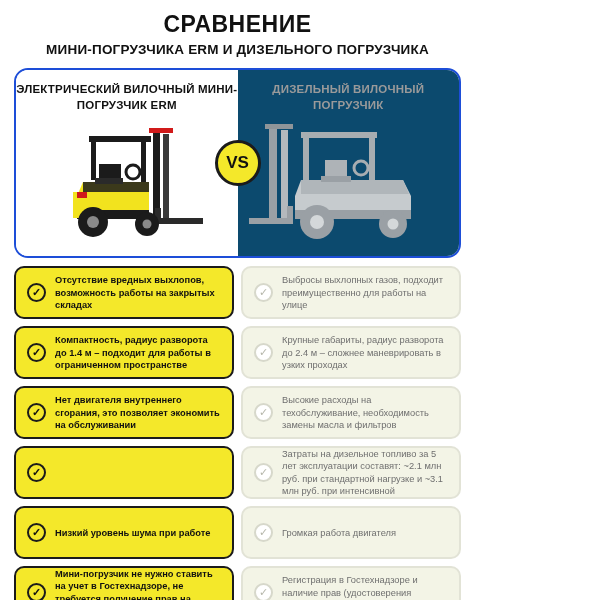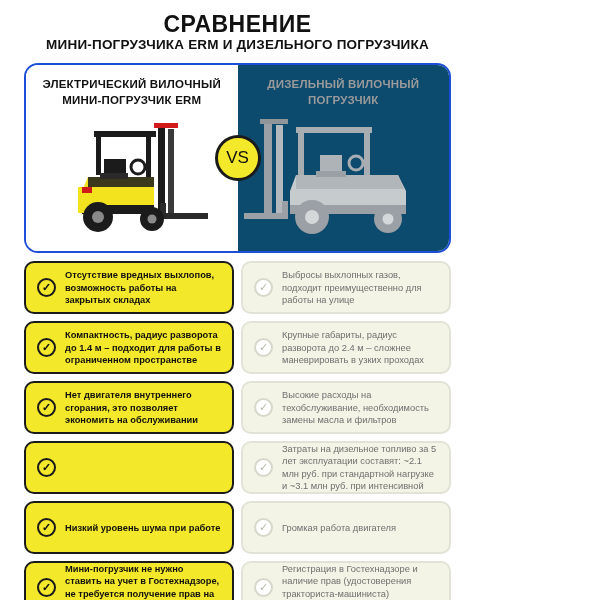--- a/index.html
+++ b/index.html
@@ -2,31 +2,31 @@
 <html><head>
 <meta charset="utf-8">
 <style>
   * { box-sizing: border-box; margin: 0; padding: 0; }
   html, body {
     width: 600px; height: 600px;
     background: #ffffff;
     font-family: "Liberation Sans", sans-serif;
     overflow: hidden;
   }
-  .page { position: relative; width: 475px; height: 600px; padding: 10px 24px; }
+  .page { position: relative; width: 475px; height: 600px; padding: 10px 14px; }
 
   
   .header { text-align: center; }
   .title-main {
     font-size: 23px; font-weight: bold; letter-spacing: 0.5px;
     color: #111; line-height: 1.1; margin-top: 2px;
   }
   .title-sub {
     font-size: 13.5px; font-weight: bold; color: #111;
-    letter-spacing: 0.2px;
+    margin-top: 5px; letter-spacing: 0.2px;
   }
 
   
   .top-panel {
     position: relative;
     margin-top: 11px;
     height: 190px;
     border: 2px solid #1d4ed8;
     border-radius: 14px;
     display: flex;
@@ -49,21 +49,21 @@
 
   .vs-badge {
     position: absolute;
     left: 50%; top: 50%;
     transform: translate(-50%, -50%);
     width: 46px; height: 46px;
     border-radius: 50%;
     background: #f4e82a;
     border: 3px solid #1b1b1b;
     display: flex; align-items: center; justify-content: center;
-    font-size: 17px; font-weight: normal; color: #111;
+    font-size: 17px; font-weight: bold; color: #111;
     z-index: 5;
   }
 
   .truck-wrap { position: absolute; bottom: 4px; left: 0; right: 0; height: 130px; }
   .truck-svg { display: block; margin: 0 auto; }
 
   
   .rows { margin-top: 8px; display: flex; flex-direction: column; gap: 7px; }
   .row { display: flex; height: 53px; gap: 0; }
 

